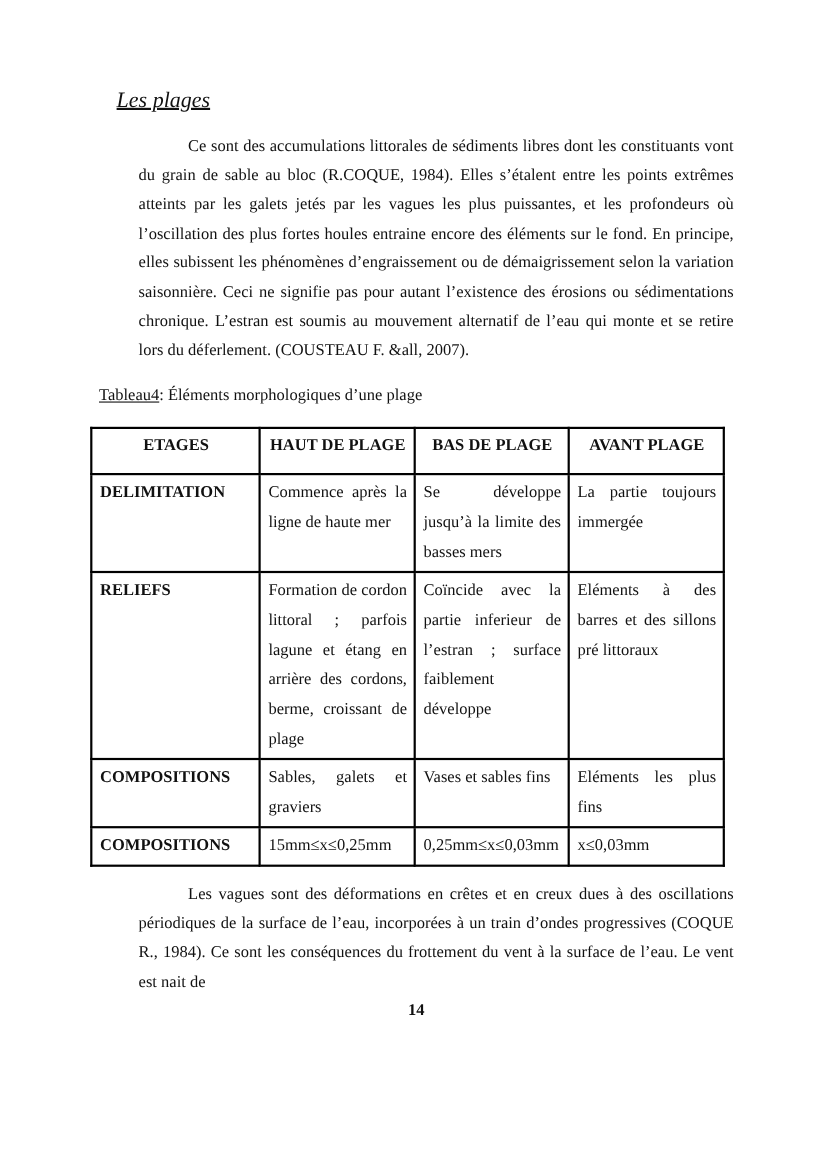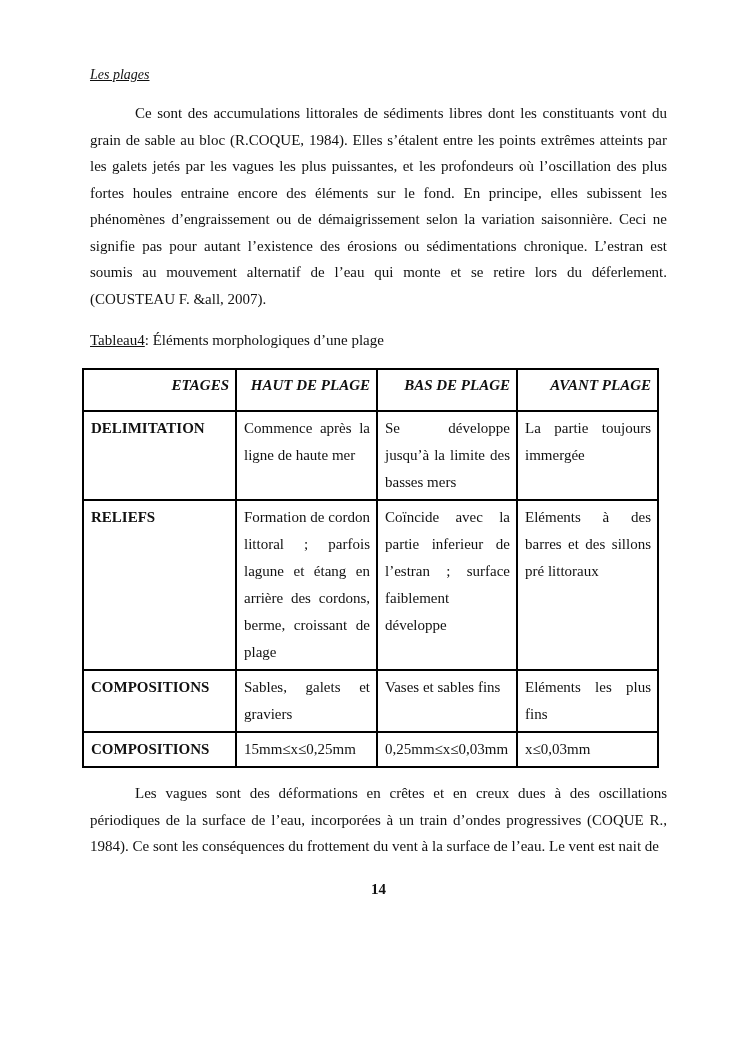--- a/index.html
+++ b/index.html
@@ -10,72 +10,71 @@
     color: #111111;
     overflow: hidden;
   }
   .page {
     box-sizing: border-box;
     width: 745px; height: 1053px;
     padding: 62px 78px 0 90px;
     background: #ffffff;
   }
   .section-heading {
-    font-size: 14px;
+    font-size: 20px;
     font-style: italic;
     font-weight: normal;
     text-decoration: underline;
     line-height: 26px;
-    margin: 0;
+    margin: 16px;
   }
   .heading-vagues { margin-top: 34px; }
   .body-para {
     font-size: 15px;
     line-height: 26.5px;
     text-align: justify;
     margin: 12px 0 0 0;
   }
-  .indent { text-indent: 45px; }
+  .indent { text-indent: 45px; margin-left: 36px; }
   .caption {
     font-size: 15px;
     line-height: 26px;
   }
   .cap-label { text-decoration: underline; }
   table.morph {
     border-collapse: collapse;
     table-layout: fixed;
     width: 575px;
     margin: 12px 0 0 -8px;
   }
   table.morph th, table.morph td {
     border: 2px solid #000000;
     vertical-align: top;
     font-size: 15px;
     padding: 3px 6px 3px 7px;
     overflow: hidden;
   }
   table.morph th {
-    text-align: right;
+    text-align: center;
     font-weight: bold;
     line-height: 24px;
     height: 34px;
-    font-style: italic;
   }
   table.morph td {
     line-height: 27px;
     text-align: justify;
   }
   td.rowlabel { font-weight: bold; text-align: left; }
   td.center { text-align: center; }
   tr.r-delimitation { height: 87px; }
   tr.r-reliefs { height: 168px; }
   tr.r-compositions { height: 44px; }
   tr.r-granulometrie { height: 33px; }
   .page-number {
-    margin-top: 16px;
+    margin-top: 0;
     text-align: center;
     font-size: 15px;
     font-weight: bold;
     line-height: 26px;
   }
 </style>
 </head>
 <body>
 
 <div class="page">

